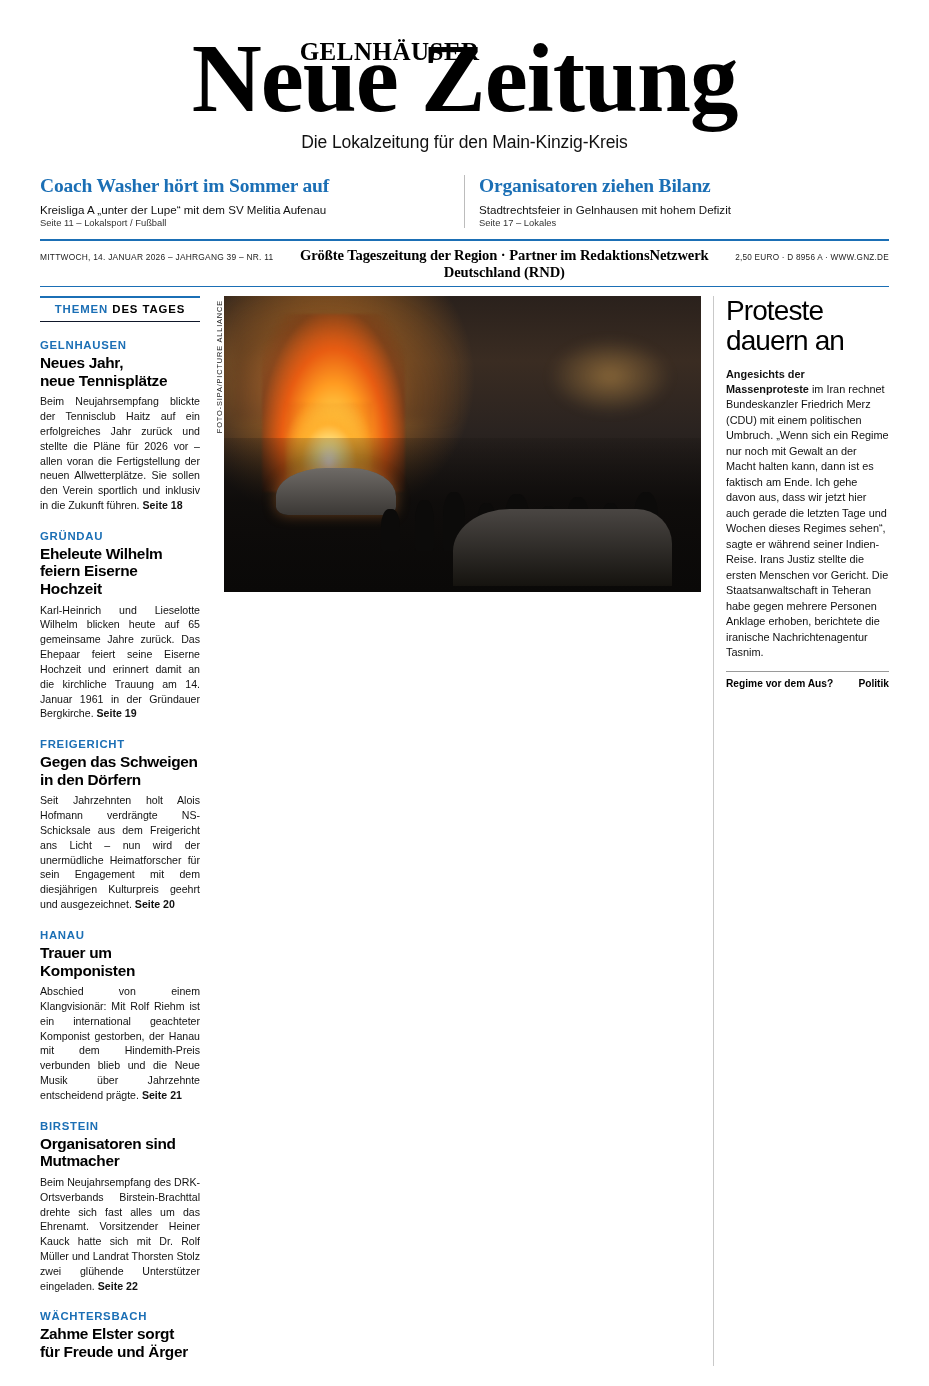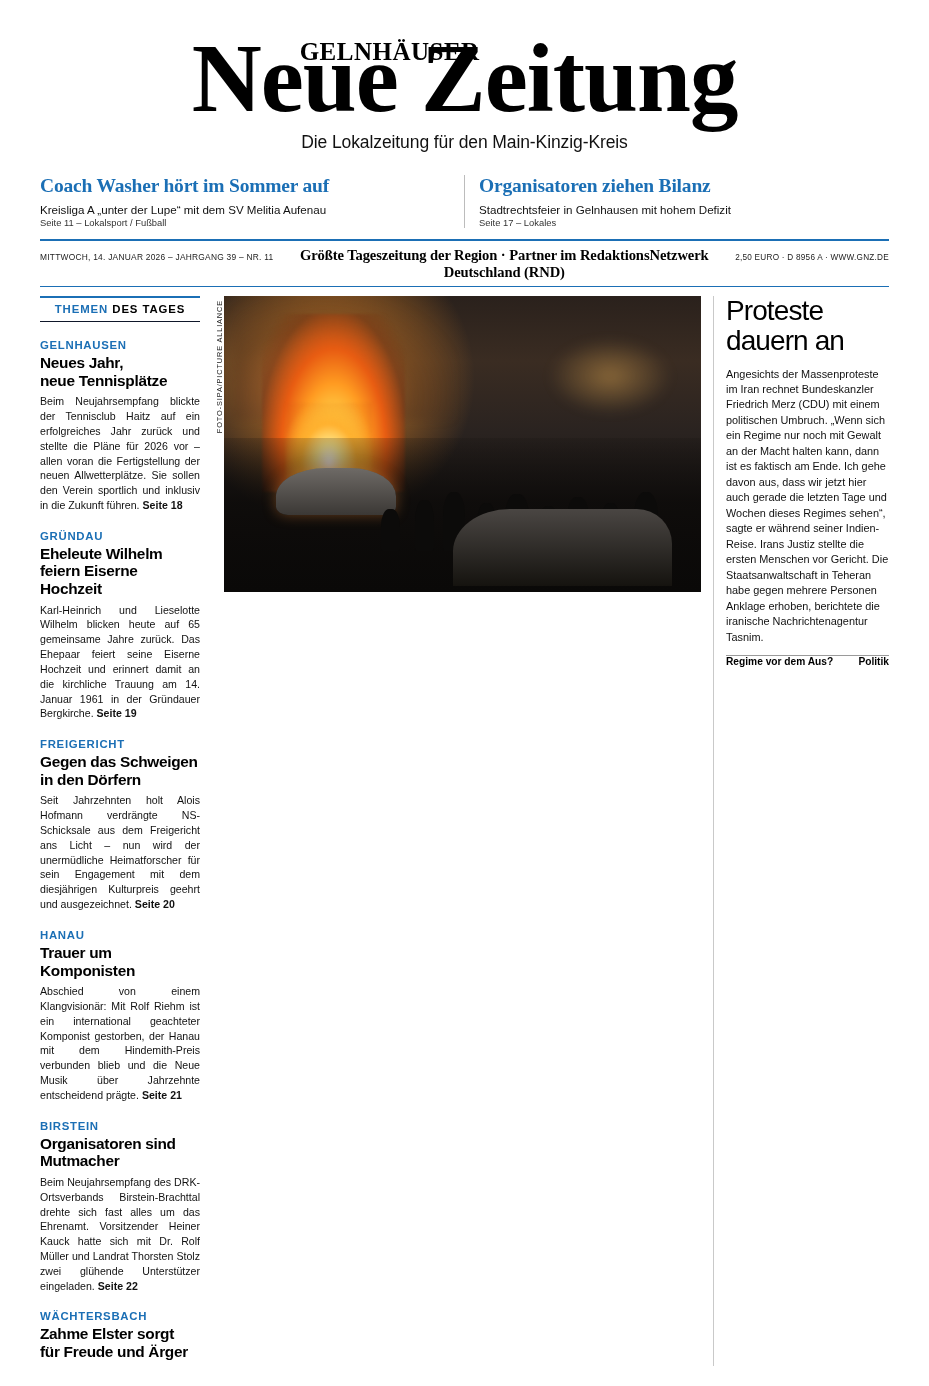--- a/index.html
+++ b/index.html
@@ -115,23 +115,23 @@
   .ph-car2{position:absolute;right:6%;bottom:2%;width:46%;height:26%;
      background:linear-gradient(180deg,#4a4643,#15130f);border-radius:26% 16% 0 0/55% 45% 0 0;}
   .ph-fig{position:absolute;bottom:14%;background:#0c0b0a;border-radius:42% 42% 6% 6%;}
 
   
   .r-head{
     font-size:28px;line-height:1.06;font-weight:400;letter-spacing:-0.9px;
     margin-bottom:11px;
   }
   .r-text{font-size:10.9px;line-height:1.42;text-align:left;color:#111;}
-  .r-text b{font-weight:400;text-align:center;}
+  .r-text b{font-weight:700;text-align:center;}
   .r-foot{
-    border-top:1px solid #9a9a9a;margin-top:10px;
+    border-top:1px solid #9a9a9a;margin-top:10px;padding-top:6px;
     font-size:10.2px;font-weight:700;display:flex;justify-content:space-between;
   }
 </style>
 </head>
 <body>
 
 <div class="page">
 
   <div class="masthead">
     <div class="mh-wrap">

